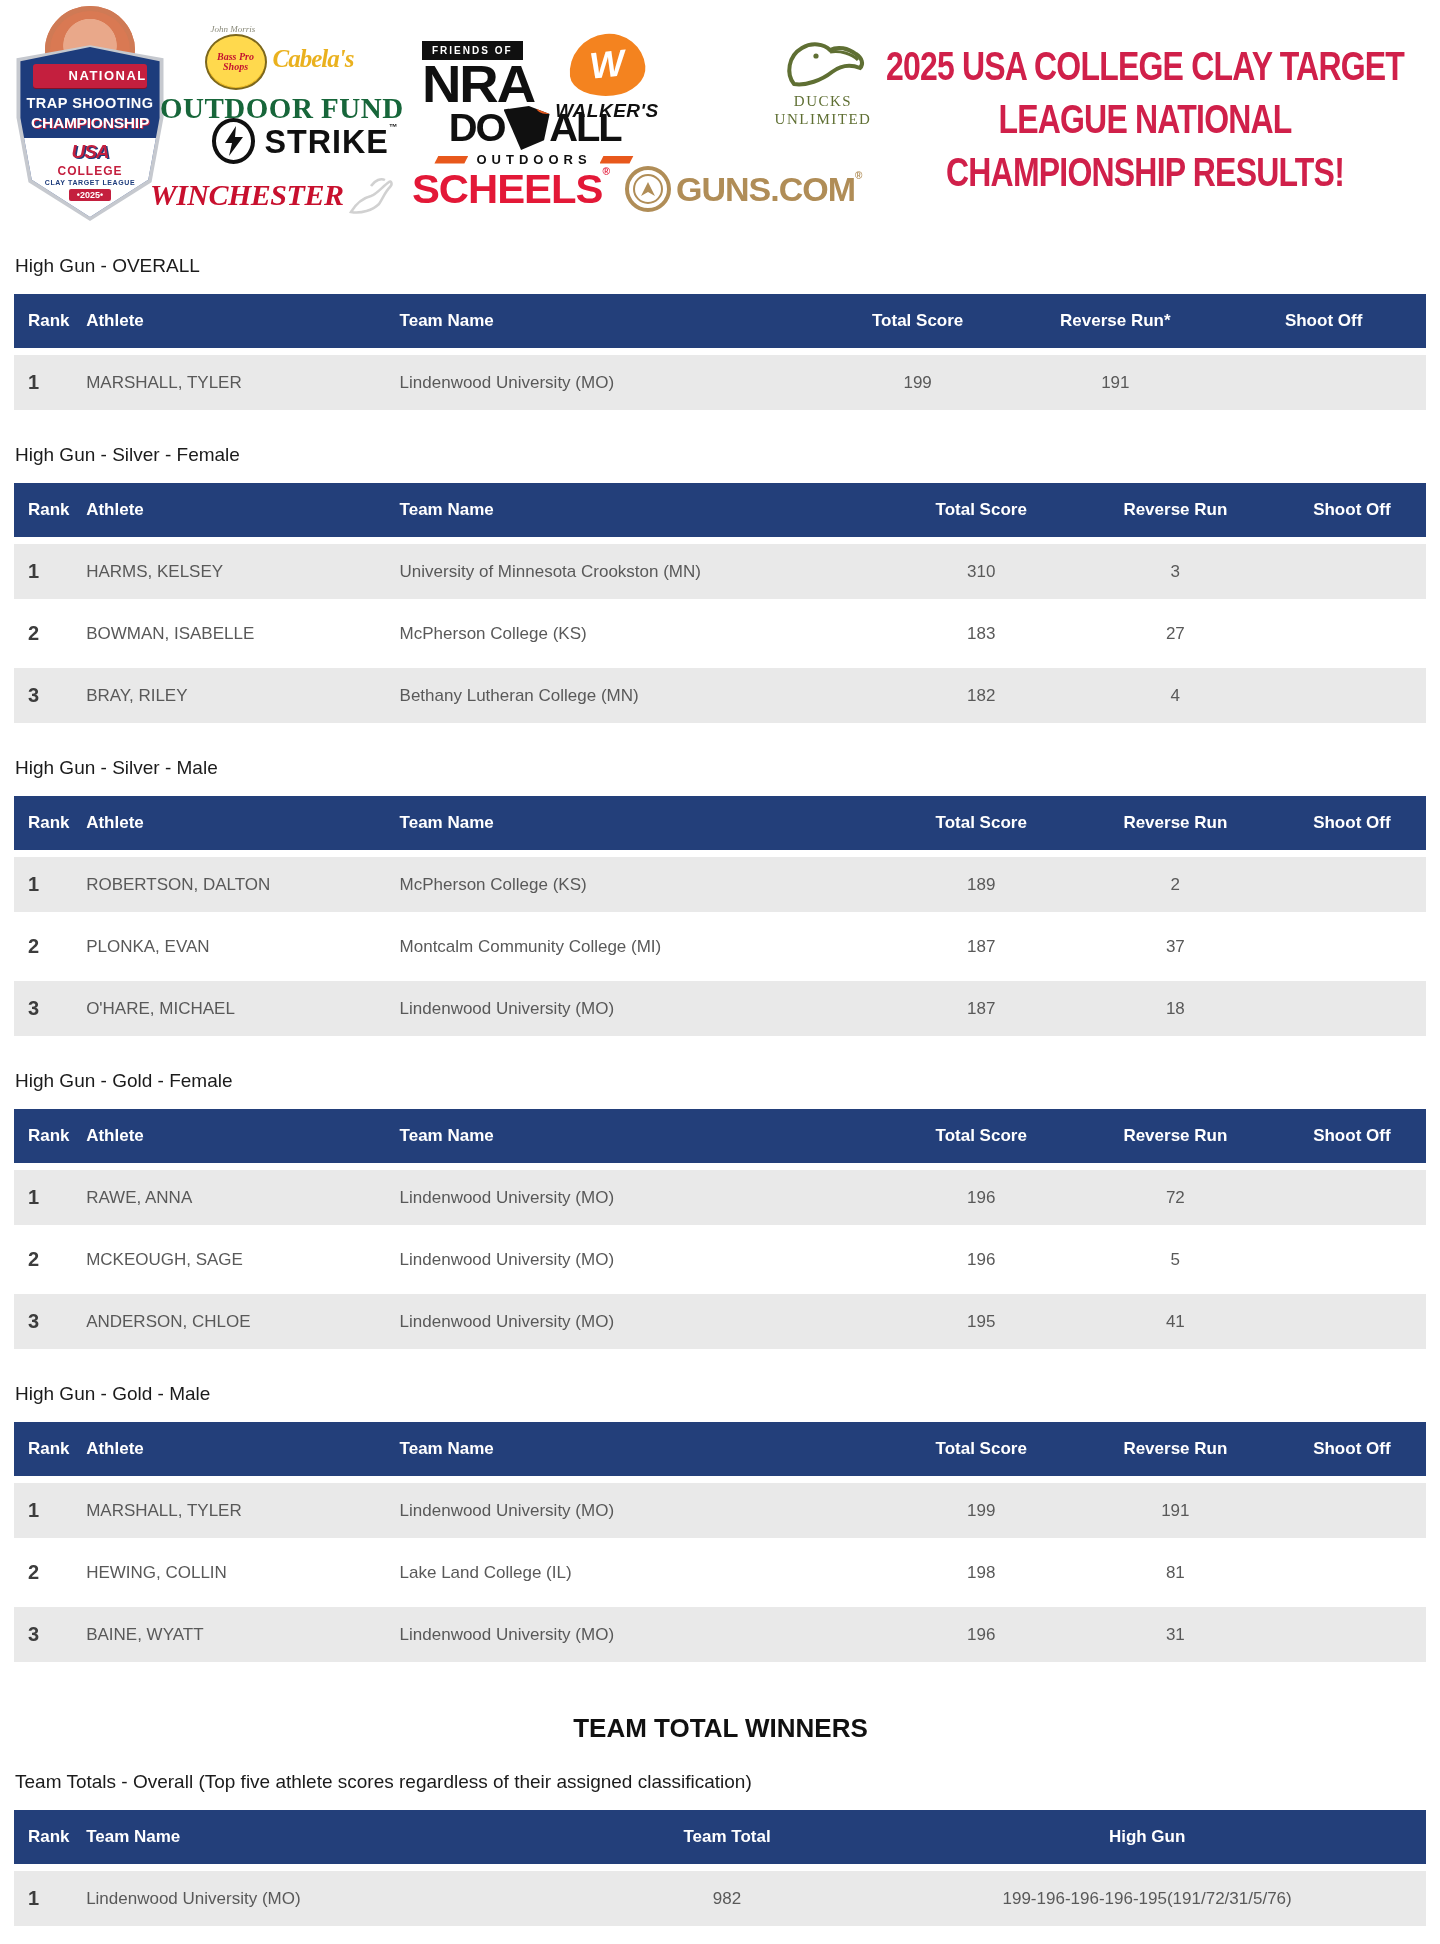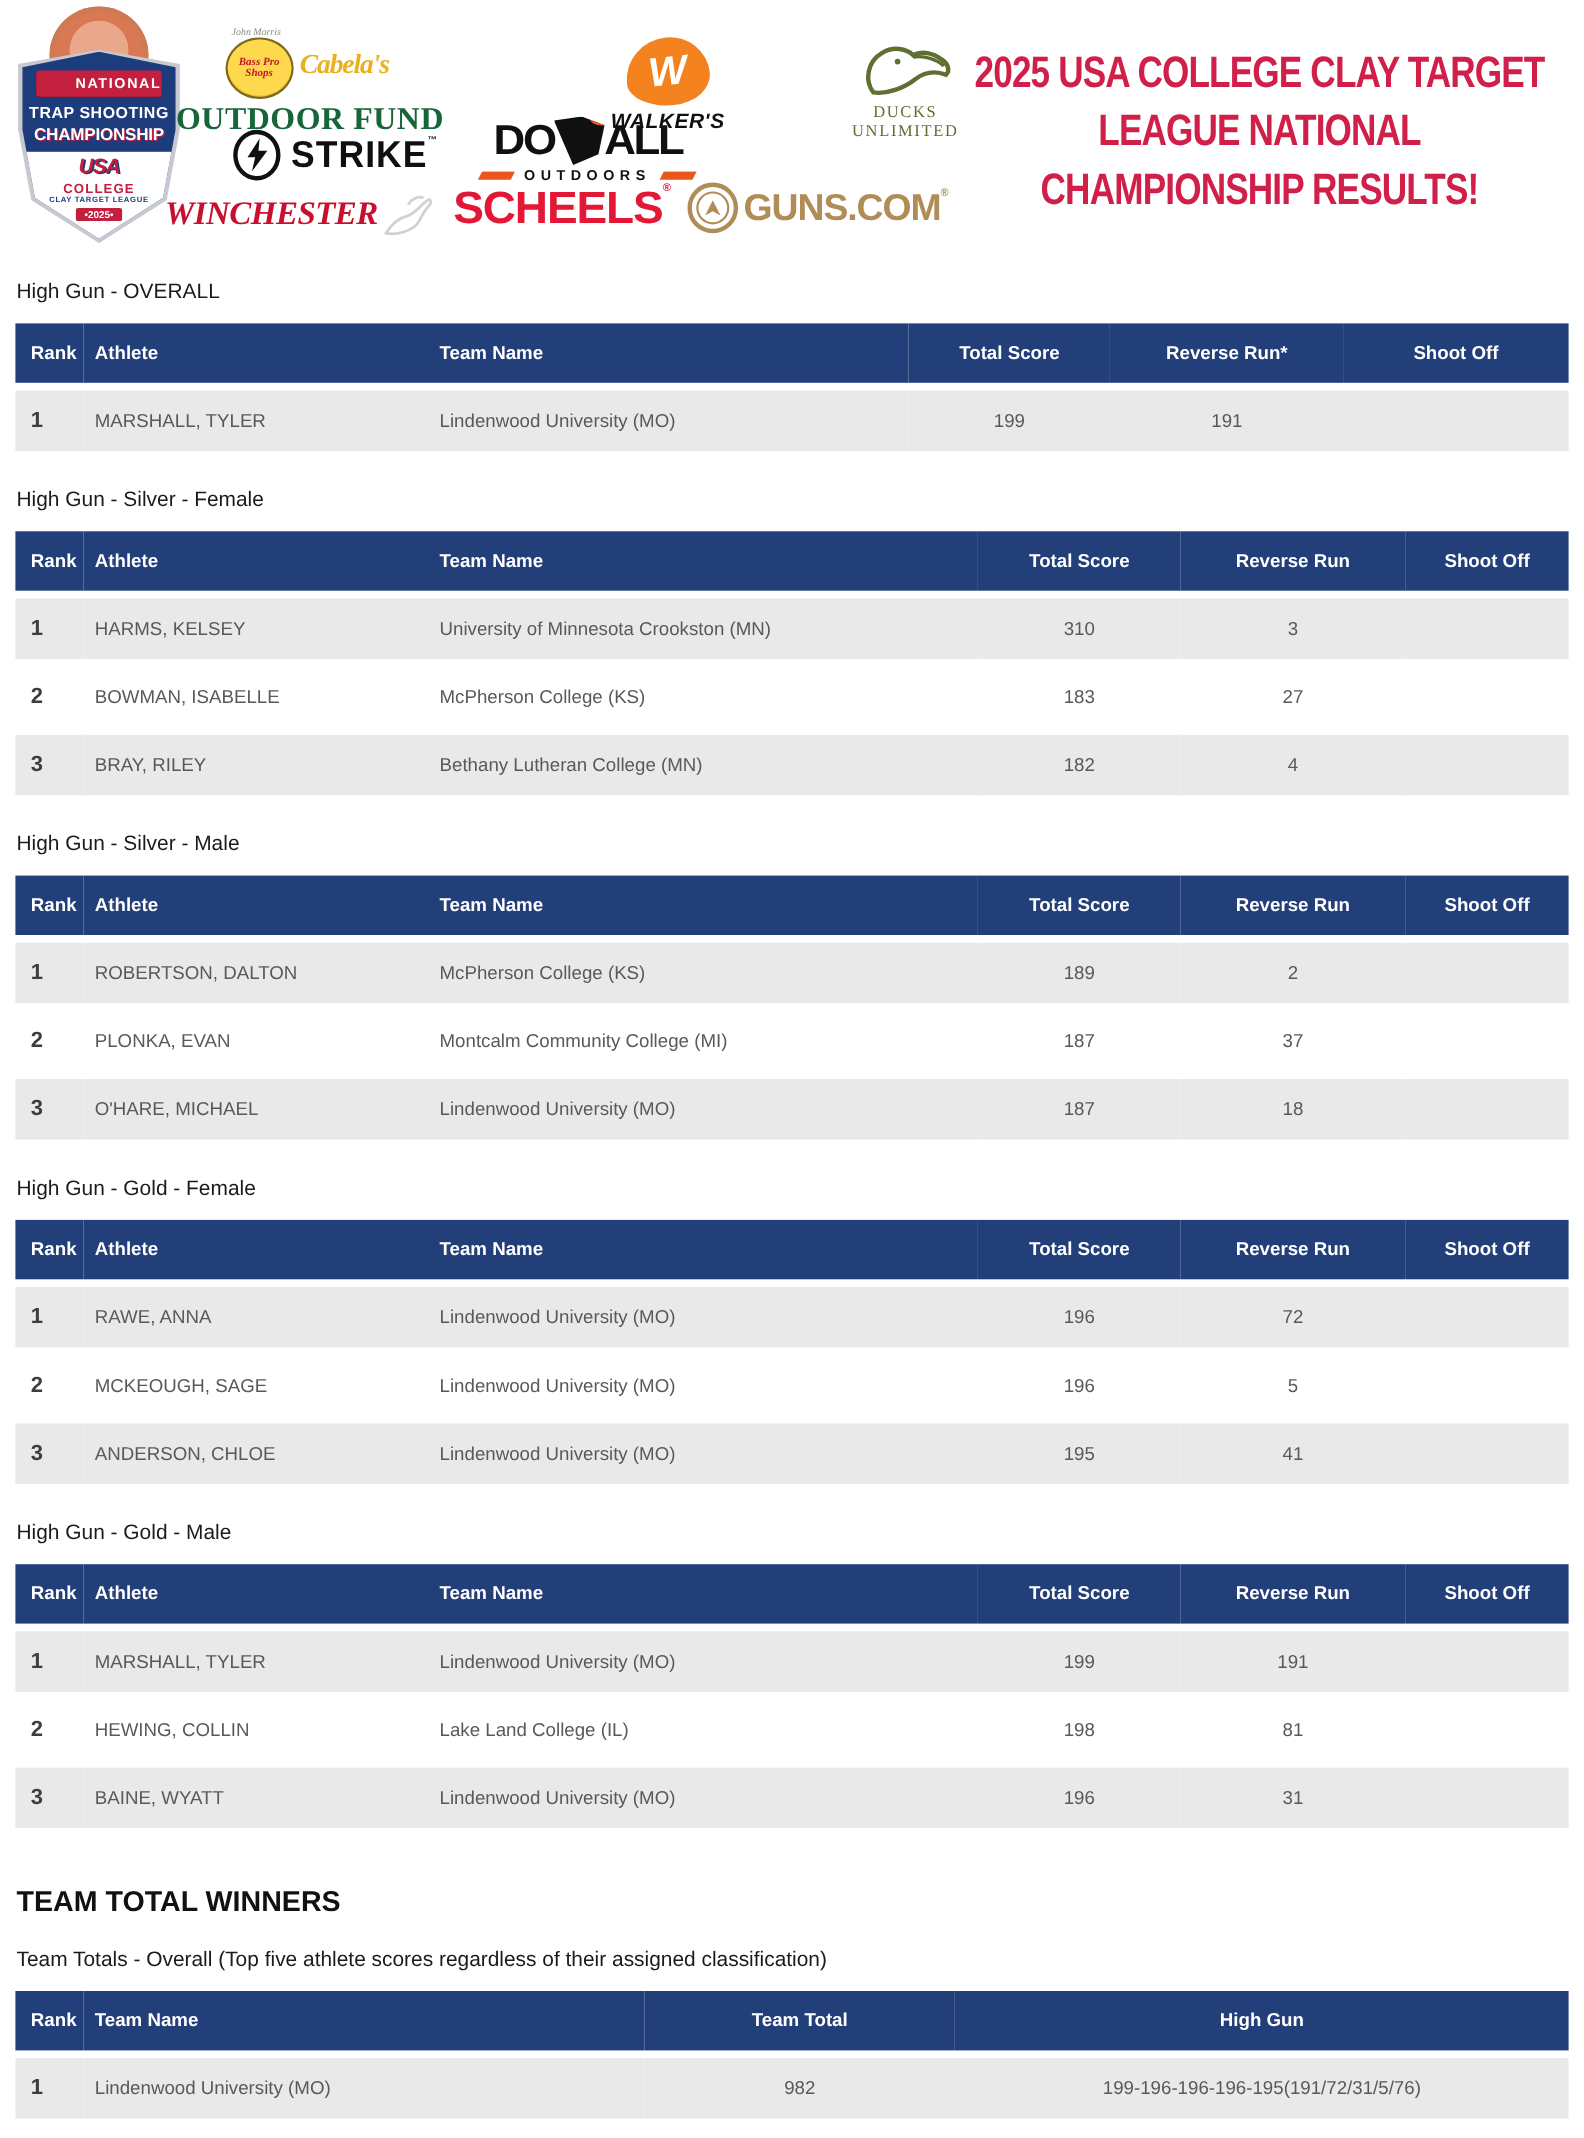--- a/index.html
+++ b/index.html
@@ -124,21 +124,21 @@
   }
   .headline-inner {
     width:700px; transform:scaleX(.8); transform-origin:center;
     text-align:center; color:#d0204a; font-weight:bold;
     font-size:40px; line-height:53px; letter-spacing:-1px; white-space:nowrap;
   }
 
   
   .content { padding:0 14px; }
   .section-title { font-size:19px; color:#1b1b1b; margin:27px 0 10px 1px; }
-  .big-heading { font-size:26px; color:#111; margin:44px 0 6px 1px; }
+  .big-heading { font-size:26px; color:#111; margin:44px 0 6px 1px;text-align:center; }
 
   table.results { width:100%; border-collapse:separate; border-spacing:0 7px; table-layout:fixed; }
   table.results thead th {
     background:#233f7a; color:#fff; font-weight:bold; font-size:17px;
     padding:17px 10px; text-align:center; white-space:nowrap; overflow:visible;
   }
   table.results tbody td {
     font-size:17px; color:#595959; padding:16px 10px; text-align:center;
     white-space:nowrap; overflow:hidden;
   }
@@ -206,20 +206,24 @@
   </div>
 
   <div class="logo-winchester" data-name="winchester-logo">
     <div class="win-text">WINCHESTER</div>
     <svg class="win-horse" data-name="horse-rider-icon" width="52" height="46" viewBox="0 0 52 46">
       <path d="M6 40 C12 30 18 26 26 24 C32 22 38 14 44 10 C46 8 48 12 45 15 C40 20 38 26 34 32 C28 38 16 42 6 40 Z" fill="none" stroke="#c9c9c9" stroke-width="2.5"></path>
       <path d="M26 14 C30 8 36 6 40 8" fill="none" stroke="#c9c9c9" stroke-width="2.5"></path>
     </svg>
   </div>
 
+  <div class="logo-nra" data-name="friends-of-nra-logo">
+    <div class="nra-top">FRIENDS OF</div>
+    <div class="nra-big">NRA</div>
+  </div>
 
   <div class="logo-walkers" data-name="walkers-logo">
     <div class="walk-blob" data-name="walkers-w-icon">W</div>
     <div class="walk-text">WALKER'S</div>
   </div>
 
   <div class="logo-doall" data-name="do-all-outdoors-logo">
     <div class="da-row">
       <span class="da-word">DO</span>
       <span class="da-shield" data-name="rhino-shield-icon">

